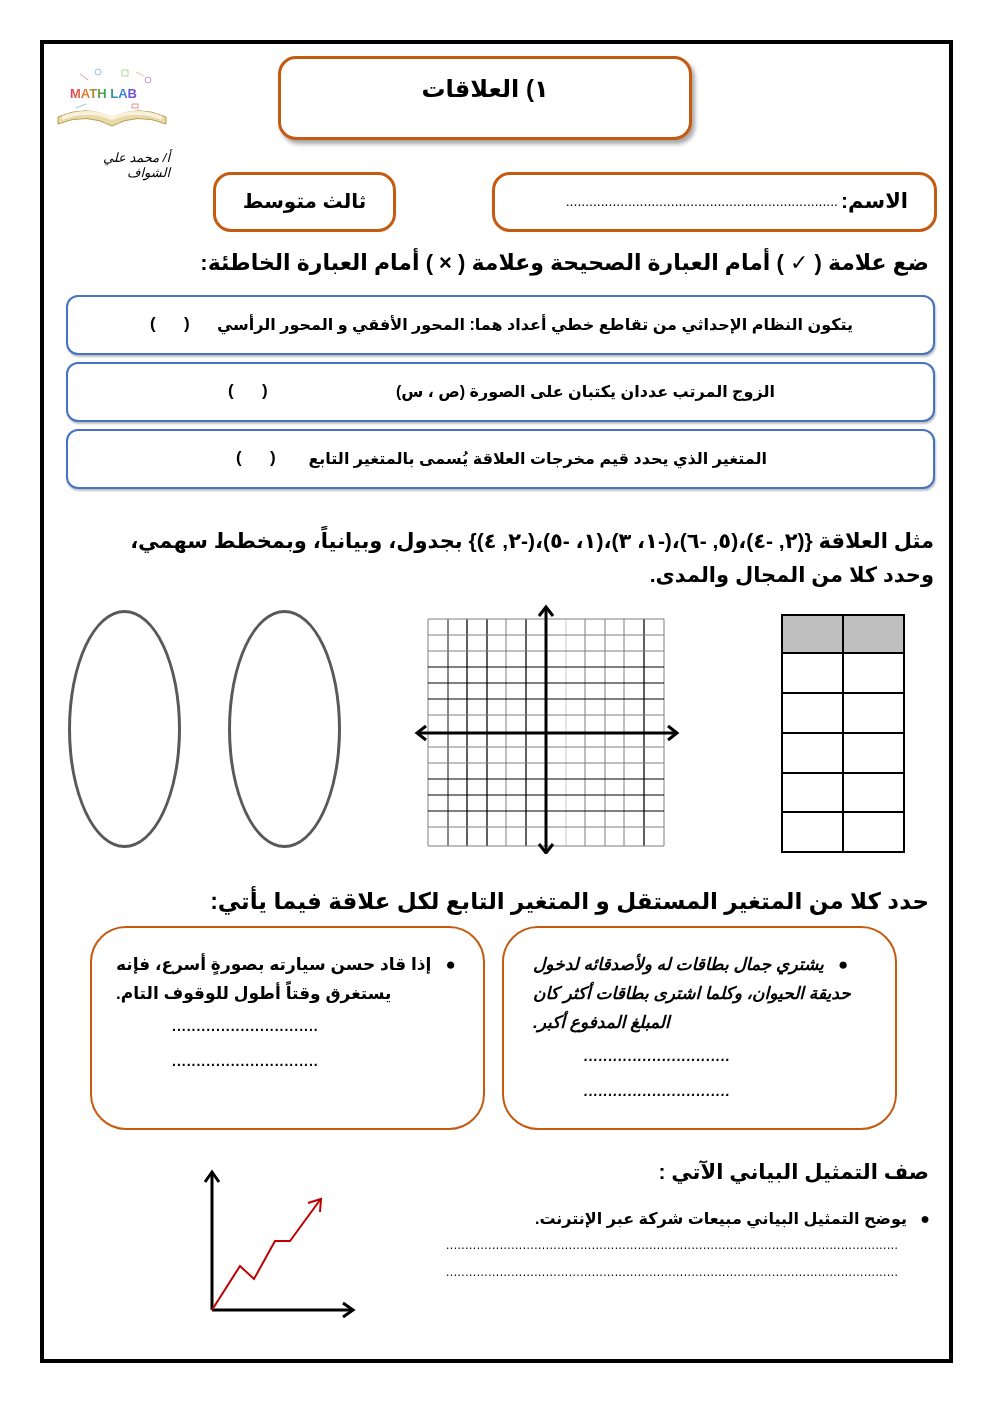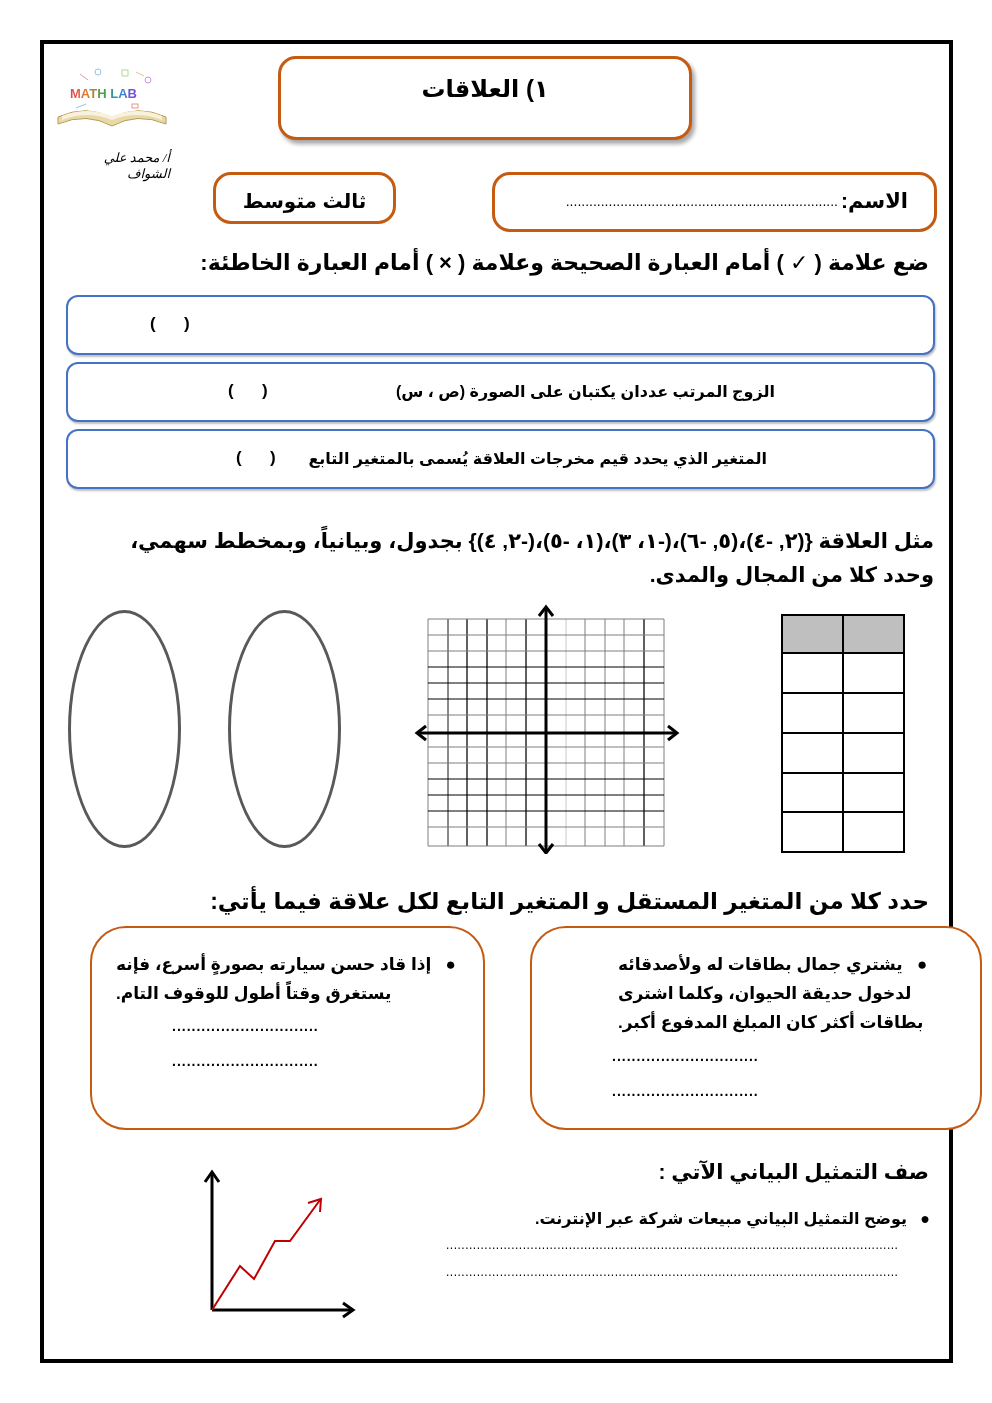--- a/index.html
+++ b/index.html
@@ -9,26 +9,26 @@
   .abs { position: absolute; }
   .rtl { direction: rtl; }
   .orange-box { border: 3px solid #c55a11; border-radius: 18px; background: #fff; }
   .shadow { box-shadow: 3px 4px 4px rgba(0,0,0,0.35); }
   .blue-box { border: 2.5px solid #4472c4; border-radius: 12px; background: #fff; box-shadow: 1px 2px 2px rgba(0,0,0,0.25); }
   .ul { text-decoration-thickness: 2px; text-underline-offset: 5px; }
 
   
   .logo { left: 52px; top: 62px; width: 120px; height: 70px; }
   .logo-text { position: absolute; left: 18px; top: 24px; font-size: 13px; font-weight: bold; letter-spacing: 0px; }
-  .teacher { left: 60px; top: 150px; width: 110px; font-size: 13px; text-align: right; font-family: Liberation Serif, serif; font-style: italic; }
+  .teacher { left: 60px; top: 150px; width: 110px; font-size: 13px; text-align: right; font-family: Liberation Sans, sans-serif; font-style: italic; }
 
   .title-box { left: 278px; top: 56px; width: 414px; height: 84px; }
   .title-text { position: absolute; right: 0; left: 0; top: 16px; text-align: center; font-size: 24px; font-weight: bold; }
 
-  .grade-box { left: 213px; top: 172px; width: 183px; height: 52px; }
+  .grade-box { left: 213px; top: 172px; width: 183px; height: 60px; }
   .grade-text { position: absolute; left: 0; right: 0; top: 14px; text-align: center; font-size: 20px; font-weight: bold; }
 
   .name-box { left: 492px; top: 172px; width: 445px; height: 60px; }
   .name-label { position: absolute; right: 26px; top: 14px; font-size: 21px; font-weight: bold; }
   .name-dots { position: absolute; right: 96px; top: 18px; font-size: 14px; letter-spacing: 0px; }
 
   .q1-head { right: 63px; top: 250px; font-size: 22px; font-weight: bold; white-space: nowrap; }
 
   .stmt { left: 66px; width: 869px; height: 60px; }
   .stmt-text { position: absolute; font-size: 16px; font-weight: bold; white-space: pre; }
@@ -80,20 +80,21 @@
 </div>
 
 <div class="abs name-box orange-box">
   <div class="name-label rtl">الاسم:</div>
   <div class="name-dots">......................................................................</div>
 </div>
 
 <div class="abs q1-head rtl ul">ضع علامة ( ✓ ) أمام العبارة الصحيحة وعلامة ( × ) أمام العبارة الخاطئة:</div>
 
 <div class="abs stmt blue-box" style="top:295px;">
+  <div class="stmt-text rtl" style="right:80px; top:18px;">يتكون النظام الإحداثي من تقاطع خطي أعداد هما: المحور الأفقي و المحور الرأسي</div>
   <div class="stmt-text" style="left:82px; top:17px; font-size:17px;">(      )</div>
 </div>
 <div class="abs stmt blue-box" style="top:362px;">
   <div class="stmt-text rtl" style="right:158px; top:18px;">الزوج المرتب عددان يكتبان على الصورة (ص ، س)</div>
   <div class="stmt-text" style="left:160px; top:17px; font-size:17px;">(      )</div>
 </div>
 <div class="abs stmt blue-box" style="top:429px;">
   <div class="stmt-text rtl" style="right:166px; top:18px;">المتغير الذي يحدد قيم مخرجات العلاقة يُسمى بالمتغير التابع</div>
   <div class="stmt-text" style="left:168px; top:17px; font-size:17px;">(      )</div>
 </div>
@@ -171,21 +172,21 @@
       <line x1="1" y1="79" x2="123" y2="79"></line>
       <line x1="1" y1="119" x2="123" y2="119"></line>
       <line x1="1" y1="159" x2="123" y2="159"></line>
       <line x1="1" y1="198" x2="123" y2="198"></line>
     </g>
   </svg>
 </div>
 
 <div class="abs q3-head rtl ul">حدد كلا من المتغير المستقل و المتغير التابع لكل علاقة فيما يأتي:</div>
 
-<div class="abs case-box" style="left:530px; width:452px;">
+<div class="abs case-box" style="left:502px; width:395px;font-style:italic;">
   <div class="case-text rtl" style="right:22px; top:22px; width:340px;">
     <span>●&nbsp;&nbsp;&nbsp;</span><span>يشتري جمال بطاقات له ولأصدقائه لدخول حديقة الحيوان، وكلما اشترى بطاقات أكثر كان المبلغ المدفوع أكبر.</span>
   </div>
   <div class="abs dots-line" style="left:80px; top:120px;">..............................</div>
   <div class="abs dots-line" style="left:80px; top:155px;">..............................</div>
 </div>
 
 <div class="abs case-box" style="left:90px; width:395px;">
   <div class="case-text rtl" style="right:22px; top:22px; width:345px;">
     <span>●&nbsp;&nbsp;&nbsp;</span><span>إذا قاد حسن  سيارته بصورةٍ أسرع، فإنه يستغرق وقتاً أطول للوقوف التام.</span>

